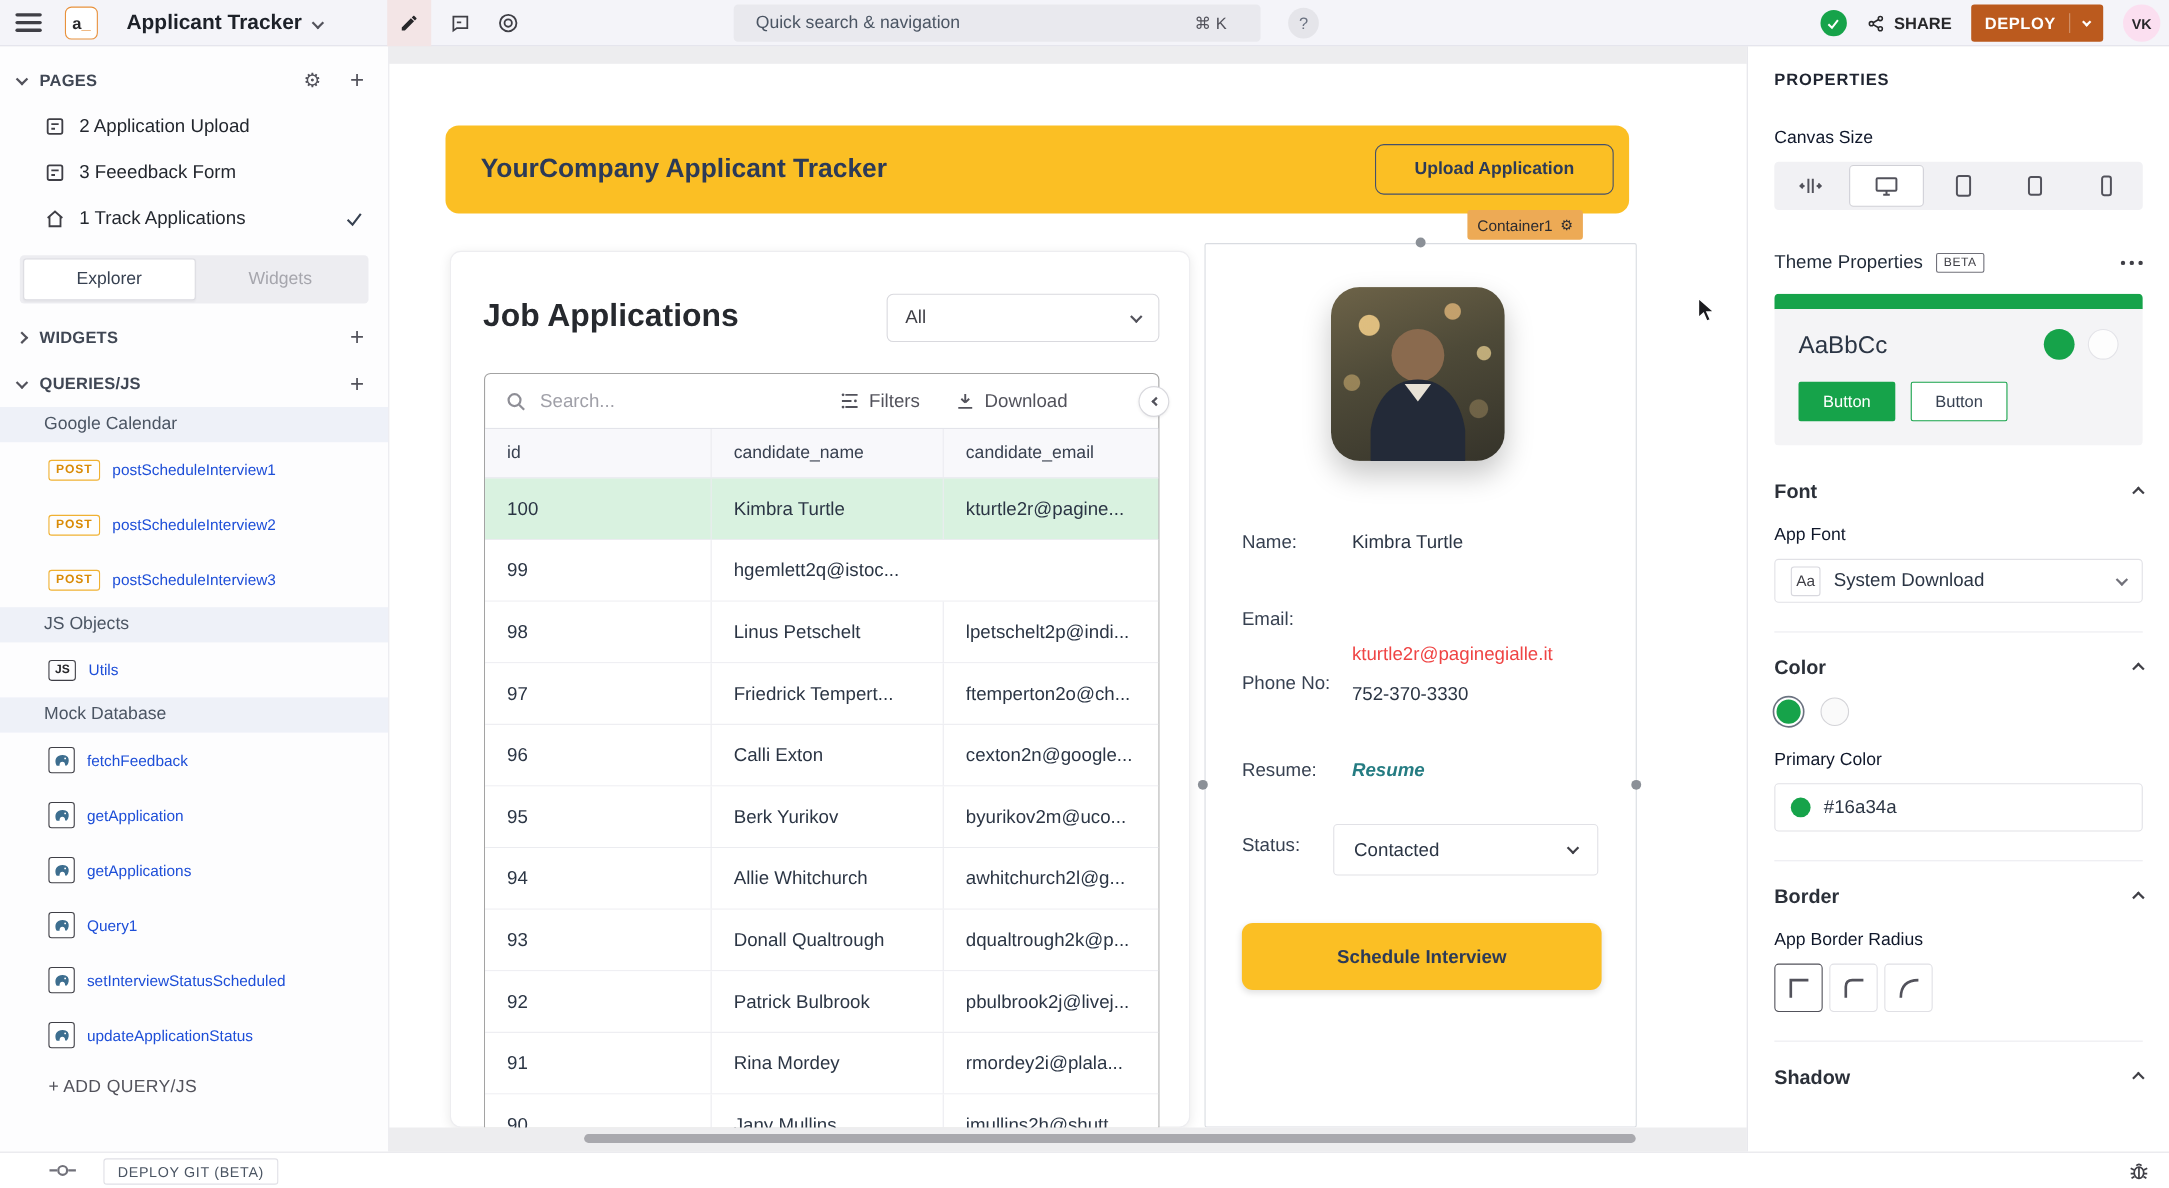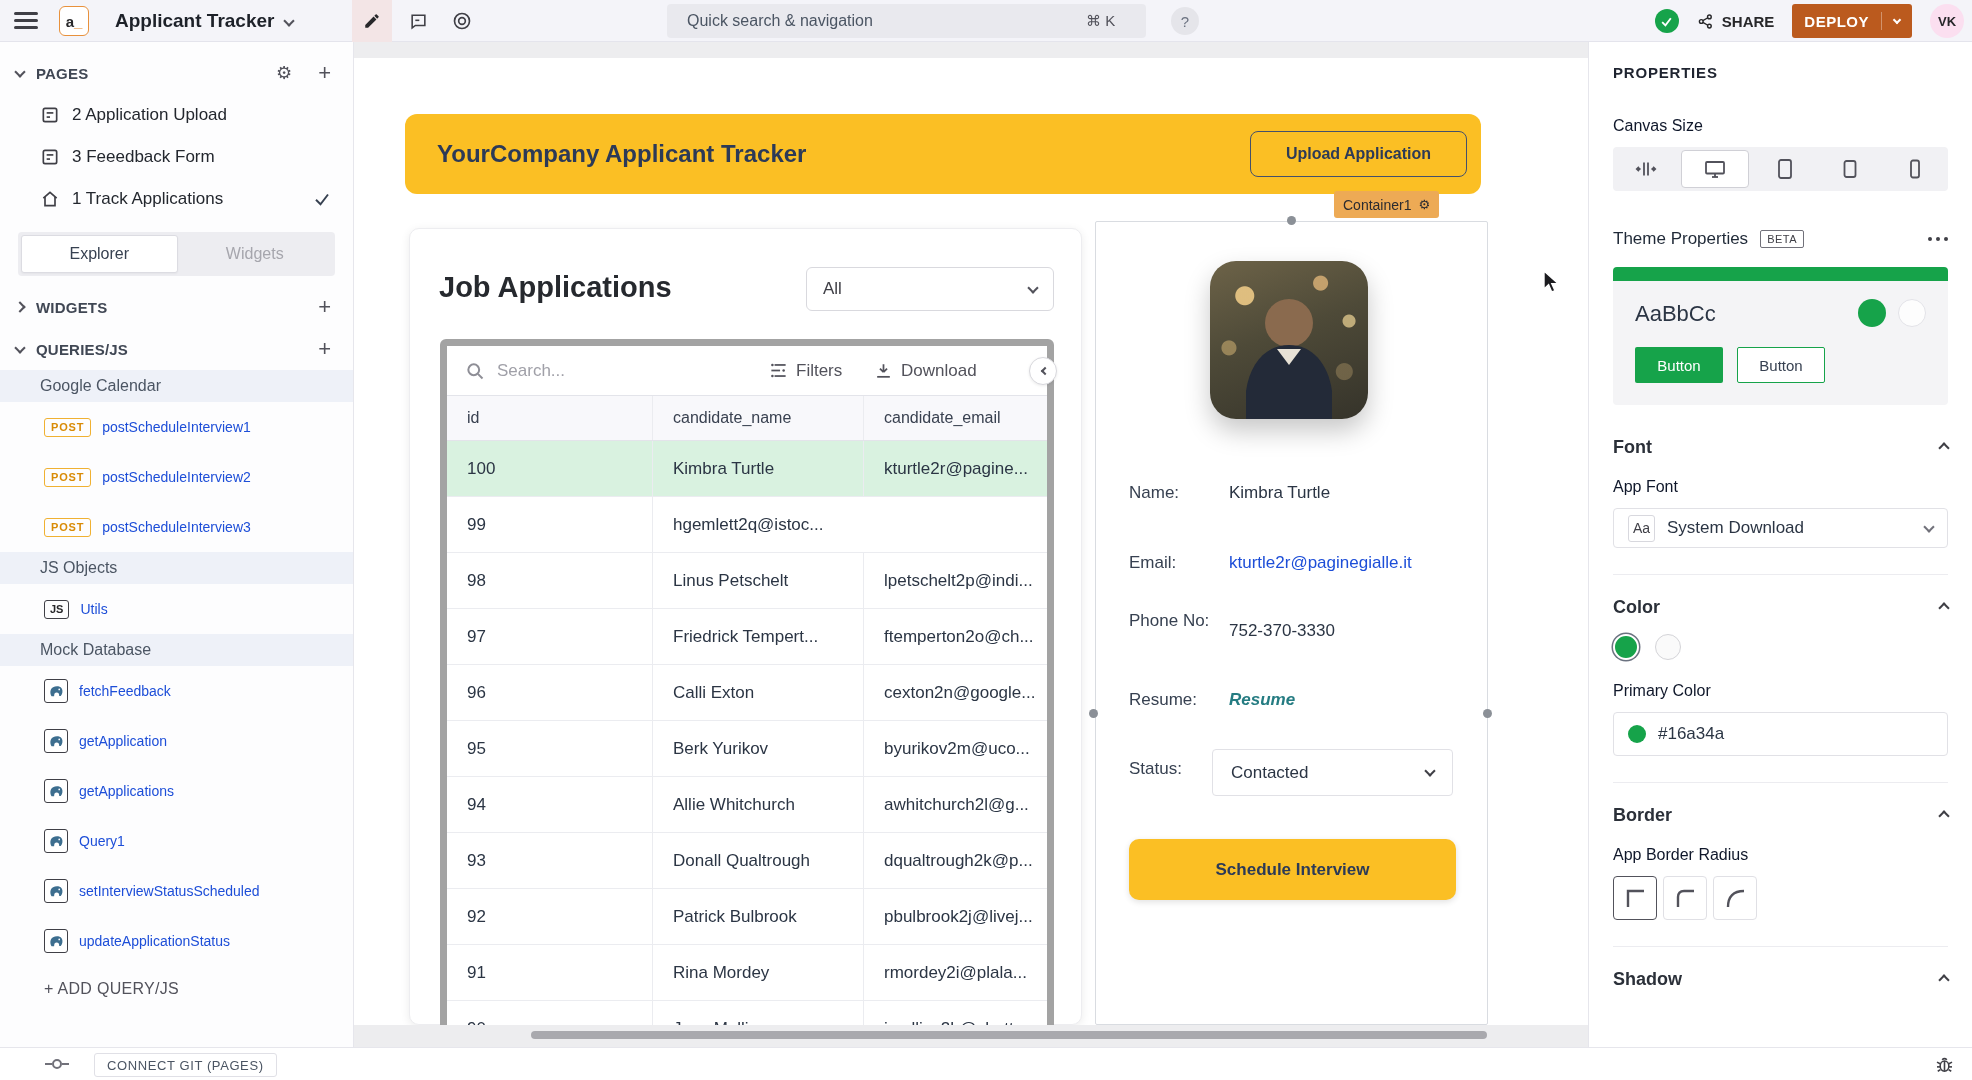--- a/index.html
+++ b/index.html
@@ -79,21 +79,21 @@
   .container-tag{position:absolute;left:980px;top:133px;height:27px;background:#edaa55;border-radius:3px;display:flex;align-items:center;
     gap:7px;padding:0 9px;font-size:14px;color:#2b2b30;z-index:5;cursor:pointer;}
 
   
   .table-card{position:absolute;left:55px;top:170px;width:673px;height:797px;background:#fff;border-radius:10px;
     box-shadow:0 2px 10px rgba(0,0,0,.08);border:1px solid #ededf0;}
   .tc-title{position:absolute;left:29px;top:42px;font-size:29px;font-weight:700;color:#26292e;}
   .all-select{position:absolute;left:396px;top:38px;width:248px;height:44px;border:1px solid #d9d9de;border-radius:6px;background:#fff;
     display:flex;align-items:center;padding:0 16px;font-size:17px;color:#3f3f46;cursor:pointer;}
   .all-select .chev{margin-left:auto;color:#52525b;}
-  .tablewrap{position:absolute;left:30px;top:110px;width:614px;bottom:-1px;border:7px solid #a3a3a3;border-radius:6px 6px 0 0;overflow:visible;background:#fff;}
+  .tablewrap{position:absolute;left:30px;top:110px;width:614px;bottom:-1px;border:1px solid #a3a3a3;border-radius:6px 6px 0 0;overflow:visible;background:#fff;}
   .t-toolbar{position:relative;height:50px;border-bottom:1px solid #e3e4ea;display:flex;align-items:center;}
   .tb-search{display:flex;align-items:center;gap:12px;margin-left:18px;color:#8e8e96;}
   .tb-search input{border:none;outline:none;font-size:17px;color:#4b5563;width:180px;font-family:inherit;background:transparent;}
   .tb-search input::placeholder{color:#a0a0a8;}
   .tb-action{position:absolute;display:flex;align-items:center;gap:8px;font-size:17px;color:#52525b;cursor:pointer;}
   .collapse-btn{position:absolute;right:-10px;top:11px;width:28px;height:28px;border-radius:50%;background:#fff;border:1px solid #d8d8dd;
     display:flex;align-items:center;justify-content:center;color:#52525b;cursor:pointer;box-shadow:0 1px 3px rgba(0,0,0,.08);}
   .collapse-btn .chev{width:6px;height:6px;}
   .thead{display:grid;grid-template-columns:206px 211px 196px;background:#f8f8fb;border-bottom:1px solid #e3e4ea;height:45px;}
   .th{display:flex;align-items:center;padding-left:20px;font-size:16px;color:#394150;border-right:1px solid #ebecf0;overflow:hidden;white-space:nowrap;}
@@ -111,21 +111,21 @@
       radial-gradient(circle at 22% 22%, rgba(236,201,134,.9) 0 9px, transparent 10px),
       radial-gradient(circle at 70% 14%, rgba(222,180,120,.8) 0 7px, transparent 8px),
       radial-gradient(circle at 88% 38%, rgba(240,214,150,.7) 0 6px, transparent 7px),
       radial-gradient(circle at 12% 55%, rgba(200,170,110,.6) 0 7px, transparent 8px),
       radial-gradient(circle at 85% 70%, rgba(150,130,90,.55) 0 8px, transparent 9px),
       linear-gradient(160deg,#6d6348 0%,#4e4a38 45%,#35332a 100%);}
   .photo svg{position:absolute;left:0;top:0;}
   .fieldrow{position:absolute;left:33px;width:330px;display:flex;}
   .flabel{width:100px;font-size:17px;color:#374151;line-height:26px;}
   .fvalue{font-size:17px;color:#2b3544;line-height:26px;}
-  .fvalue.link{color:#1d4ed8;}
+  .fvalue.link{color:#ef4444;margin-top:32px;}
   .fvalue.resume{color:#257c82;font-weight:700;font-style:italic;}
   .status-select{position:absolute;left:116px;top:527px;width:241px;height:47px;border:1px solid #e1e1e6;border-radius:4px;background:#fff;
     display:flex;align-items:center;padding:0 18px;font-size:17px;color:#2b3544;cursor:pointer;}
   .status-select .chev{margin-left:auto;color:#3f3f46;}
   .schedule-btn{position:absolute;left:33px;top:617px;width:327px;height:61px;background:#fbbf24;border:none;border-radius:10px;
     font-size:17px;font-weight:700;color:#2c3a57;cursor:pointer;box-shadow:0 2px 6px rgba(0,0,0,.12);font-family:inherit;}
   .handle{position:absolute;width:9px;height:9px;border-radius:50%;background:#8b9097;z-index:6;}
   .hscroll-thumb{position:absolute;left:177px;top:989px;width:956px;height:8px;border-radius:4px;background:#a9a9ae;}
   .cursor{position:absolute;left:1188px;top:228px;z-index:50;pointer-events:none;}
 
@@ -653,21 +653,21 @@
   </aside>
 
   <footer class="statusbar">
     <span class="git-icon">
       <svg width="26" height="14" viewBox="0 0 26 14" fill="none" stroke="currentColor" stroke-width="2">
           <line x1="1" y1="7" x2="8" y2="7"></line>
           <circle cx="13" cy="7" r="4"></circle>
           <line x1="18" y1="7" x2="25" y2="7"></line>
         </svg>
     </span>
-    <button class="connect-git">CONNECT GIT (PAGES)</button>
+    <button class="connect-git">DEPLOY GIT (BETA)</button>
     <span class="bug-icon">
       <svg width="19" height="19" viewBox="0 0 24 24" fill="none" stroke="currentColor" stroke-width="2">
           <ellipse cx="12" cy="14" rx="5.5" ry="6.5"></ellipse>
           <path d="M9 6 q3 -3 6 0"></path>
           <line x1="12" y1="7.5" x2="12" y2="20"></line>
           <line x1="6.5" y1="11" x2="2.5" y2="9"></line>
           <line x1="6.5" y1="15" x2="2.5" y2="15"></line>
           <line x1="6.8" y1="18.5" x2="3.5" y2="20.5"></line>
           <line x1="17.5" y1="11" x2="21.5" y2="9"></line>
           <line x1="17.5" y1="15" x2="21.5" y2="15"></line>

